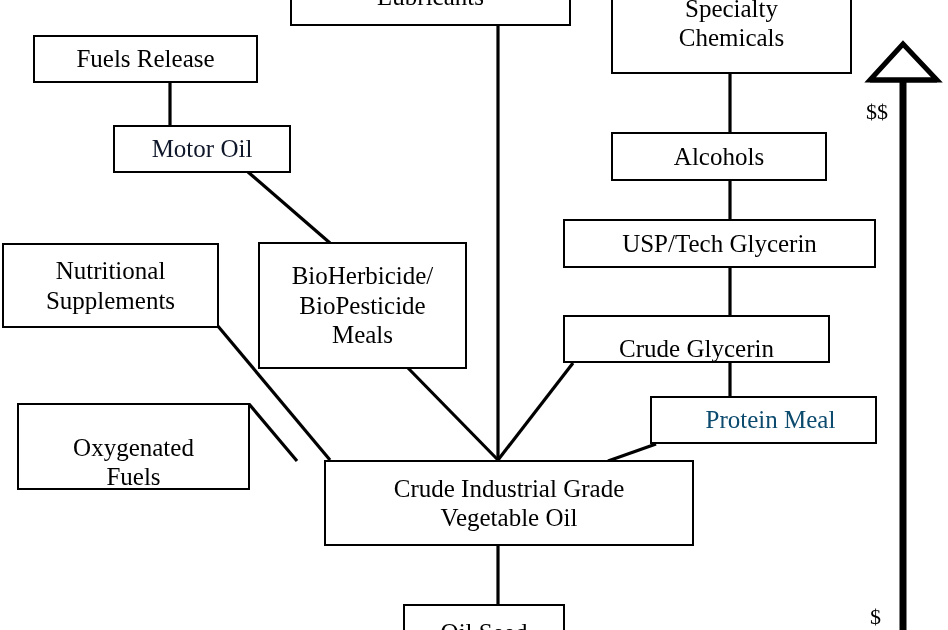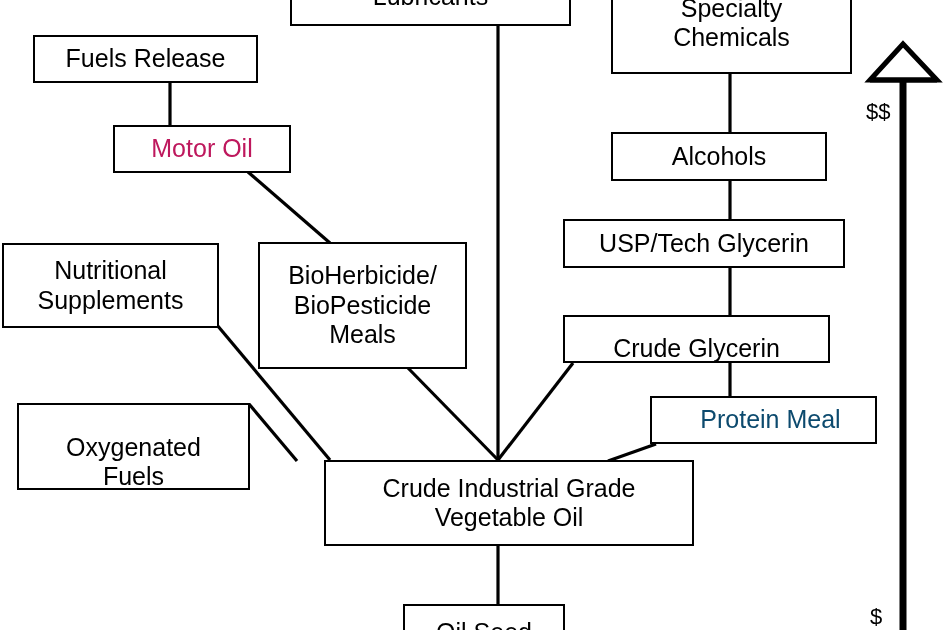--- a/index.html
+++ b/index.html
@@ -6,21 +6,21 @@
     margin: 0;
     padding: 0;
     background: #ffffff;
   }
   #canvas {
     position: relative;
     width: 948px;
     height: 630px;
     background: #ffffff;
     overflow: hidden;
-    font-family: Liberation Sans, sans-serif;
+    font-family: Liberation Serif, serif;
   }
   .node {
     position: absolute;
     box-sizing: border-box;
     border: 2px solid #000000;
     background: #ffffff;
     display: flex;
     align-items: center;
     justify-content: center;
     text-align: center;
@@ -86,23 +86,23 @@
         <span class="label" style="color: rgb(0, 0, 0);">Specialty
 Chemicals</span>
       </div>
       <div class="node" style="left: 33px; top: 35px; width: 225px; height: 48px; font-size: 25px; border-color: rgb(0, 0, 0);">
         <span class="label" style="color: rgb(0, 0, 0);">Fuels Release</span>
       </div>
       <div class="node" style="left: 611px; top: 132px; width: 216px; height: 49px; font-size: 25px; border-color: rgb(0, 0, 0);">
         <span class="label" style="color: rgb(0, 0, 0);">Alcohols</span>
       </div>
       <div class="node" style="left: 113px; top: 125px; width: 178px; height: 48px; font-size: 25px; border-color: rgb(0, 0, 0);">
-        <span class="label" style="color: #be185d;">Motor Oil</span>
+        <span class="label" style="color: #0f172a;">Motor Oil</span>
       </div>
-      <div class="node" style="left: 563px; top: 219px; width: 282px; height: 49px; font-size: 25px; border-color: rgb(0, 0, 0);">
+      <div class="node" style="left: 563px; top: 219px; width: 313px; height: 49px; font-size: 25px; border-color: rgb(0, 0, 0);">
         <span class="label" style="color: rgb(0, 0, 0);">USP/Tech Glycerin</span>
       </div>
       <div class="node" style="left: 2px; top: 243px; width: 217px; height: 85px; font-size: 25px; border-color: rgb(0, 0, 0);">
         <span class="label" style="color: rgb(0, 0, 0);">Nutritional
 Supplements</span>
       </div>
       <div class="node" style="left: 258px; top: 242px; width: 209px; height: 127px; font-size: 25px; border-color: rgb(0, 0, 0);">
         <span class="label" style="color: rgb(0, 0, 0);">BioHerbicide/
 BioPesticide
 Meals</span>

